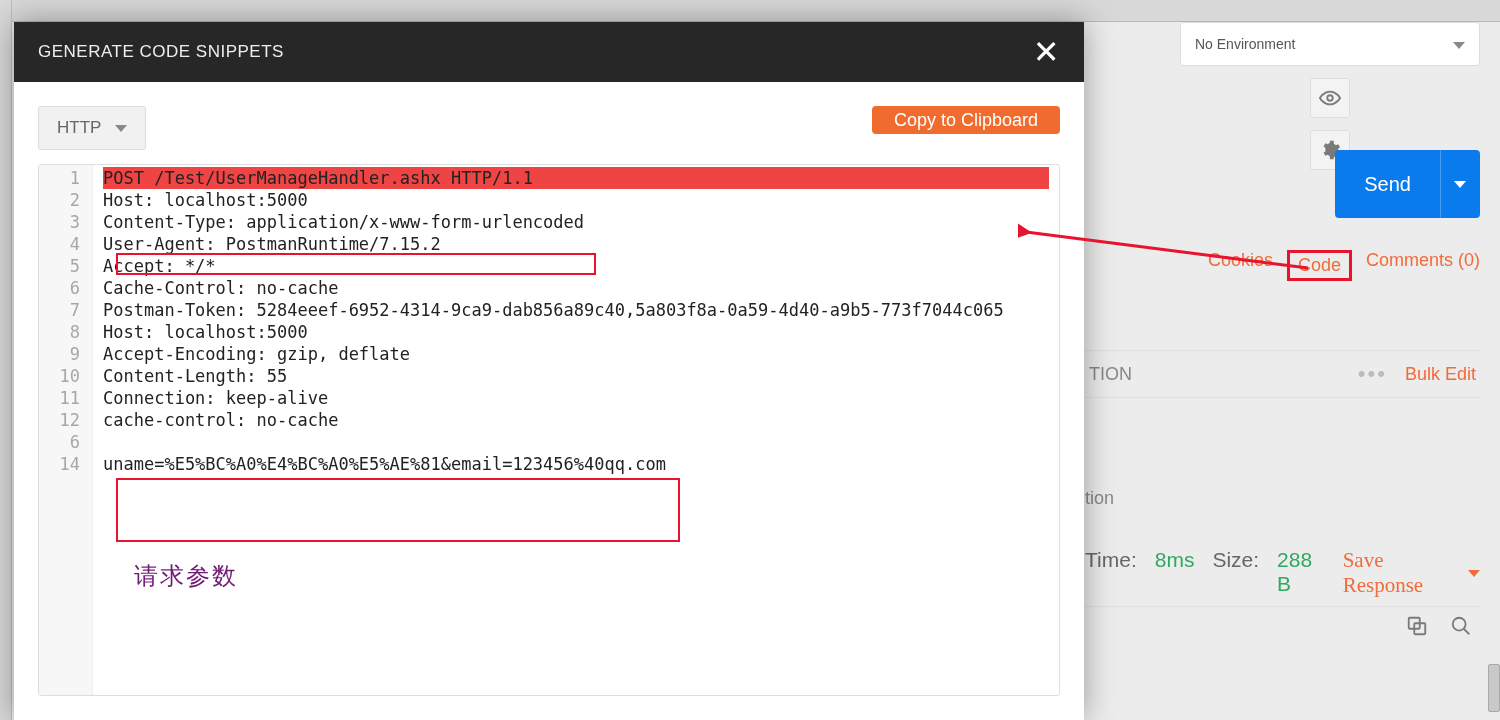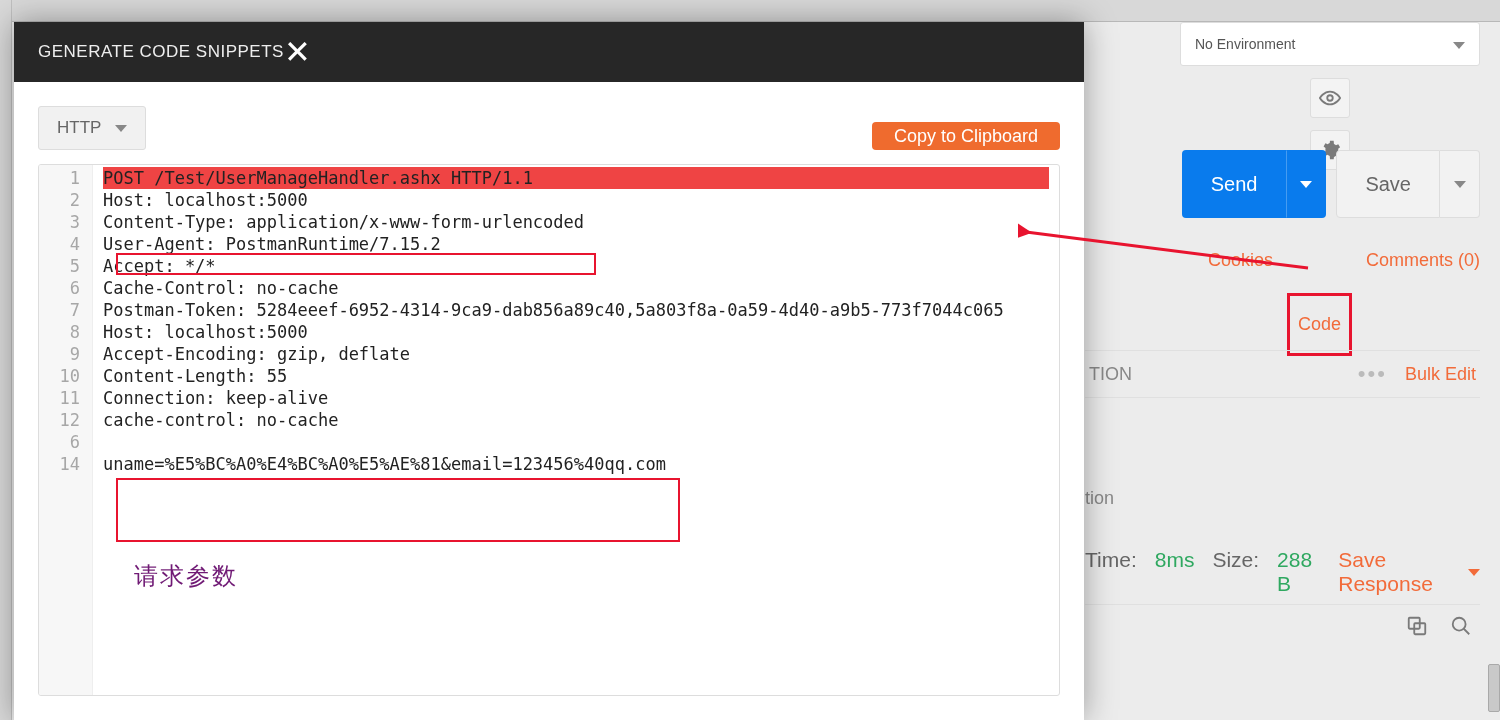--- a/index.html
+++ b/index.html
@@ -18,45 +18,45 @@
 .btn { height: 68px; display: flex; align-items: center; justify-content: center; padding: 0 28px; font-size: 20px; border: 1px solid transparent; cursor: pointer; border-radius: 4px; }
 .btn-primary { background: #097bed; color: #fff; }
 .btn-primary-dd { background: #097bed; color: #fff; width: 40px; padding: 0; border-left: 1px solid rgba(255,255,255,.25); border-top-left-radius: 0; border-bottom-left-radius: 0; }
 .btn-primary { border-top-right-radius: 0; border-bottom-right-radius: 0; }
 .btn-light { background: #f2f2f2; color: #666; border: 1px solid #ddd; }
 .btn-light-dd { background: #f2f2f2; color: #666; border: 1px solid #ddd; width: 40px; padding: 0; border-left: none; border-top-left-radius: 0; border-bottom-left-radius: 0; }
 .btn-light:first-child { border-top-right-radius: 0; border-bottom-right-radius: 0; }
 
 .links-row { position: absolute; top: 250px; right: 20px; display: flex; gap: 14px; font-size: 18px; }
 .link-orange { color: #f26b3a; cursor: pointer; }
-.code-highlight { border: 3px solid #e8142f; padding: 18px 8px; margin-top: 43px; }
+.code-highlight { border: 3px solid #e8142f; padding: 2px 8px; }
 
 .section-header { position: absolute; top: 350px; left: 1085px; right: 20px; height: 48px; display: flex; align-items: center; justify-content: space-between; padding: 0 4px; color: #888; font-size: 18px; border-top: 1px solid #e0e0e0; border-bottom: 1px solid #e0e0e0; }
 .section-header .right { display: flex; align-items: center; gap: 18px; }
 .bulk-edit { color: #f26b3a; cursor: pointer; }
 .dots { color: #bbb; letter-spacing: 2px; font-size: 22px; cursor: pointer; }
 
 .row-input { position: absolute; top: 488px; left: 1085px; color: #888; font-size: 18px; }
 
 .status-row { position: absolute; top: 548px; left: 1085px; right: 20px; display: flex; align-items: flex-start; gap: 18px; font-size: 21px; color: #666; padding-bottom: 8px; border-bottom: 1px solid #e0e0e0; }
 .status-row span.val { color: #2fa860; }
-.save-resp { color: #f26b3a; cursor: pointer; margin-left: auto; display: flex; align-items: center; gap: 20px; }
+.save-resp { color: #f26b3a; cursor: pointer; margin-left: auto; display: flex; align-items: center; gap: 20px; font-family: Liberation Serif, serif; }
 
 .footer-icons { position: absolute; top: 615px; right: 28px; display: flex; gap: 22px; color: #888; font-size: 22px; }
 
 .left-scroll { position: absolute; top: 0; left: 0; width: 12px; height: 100%; background: #d9d9d9; border-right: 1px solid #bfbfbf; }
 .right-scroll { position: absolute; top: 0; right: 0; width: 12px; height: 720px; background: transparent; }
 .right-scroll .track { position: absolute; right: 0; top: 664px; width: 12px; height: 48px; background: #c9c9c9; border: 1px solid #a9a9a9; border-radius: 2px; }
 
 
 .modal { position: absolute; top: 22px; left: 14px; width: 1070px; height: 698px; background: #fff; box-shadow: 0 0 30px rgba(0,0,0,.35); display: flex; flex-direction: column; z-index: 50; }
-.modal-head { height: 60px; background: #272727; color: #eee; display: flex; align-items: center; padding: 0 24px; font-size: 17px; letter-spacing: .5px; }
+.modal-head { height: 60px; background: #272727; color: #eee; display: flex; align-items: center; justify-content: space-between; padding: 0 24px; font-size: 17px; letter-spacing: .5px; }
 .close-x { color: #fff; font-size: 32px; cursor: pointer; line-height: 1; font-weight: 300; }
 
-.modal-toolbar { display: flex; justify-content: space-between; align-items: flex-end; padding: 24px 24px 0 24px; }
+.modal-toolbar { display: flex; justify-content: space-between; align-items: flex-start; padding: 24px 24px 0 24px; }
 .lang-select { height: 44px; background: #f1f1f1; border: 1px solid #ddd; border-radius: 3px; display: flex; align-items: center; gap: 14px; padding: 0 18px; color: #666; font-size: 17px; cursor: pointer; }
 .copy-btn { height: 28px; background: #ef6b2e; color: #fff; border-radius: 4px; display: flex; align-items: center; padding: 0 22px; font-size: 18px; cursor: pointer; }
 
 .code-box { margin: 14px 24px 24px 24px; border: 1px solid #ddd; border-radius: 3px; flex: 1; overflow: hidden; display: flex; font-family: "Menlo","Consolas",monospace; font-size: 17px; line-height: 22px; background: #fff; }
 .gutter { background: #f7f7f7; border-right: 1px solid #eee; text-align: right; color: #a7a7a7; padding: 2px 12px; user-select: none; min-width: 54px; }
 .gutter div { height: 22px; }
 .code-lines { flex: 1; padding: 2px 10px; position: relative; white-space: pre; color: #222; }
 .code-lines .line { height: 22px; position: relative; }
 .line.current { background: #ef4444; }
 .hl-red { position: absolute; border: 2.5px solid #e8142f; pointer-events: none; z-index: 60; }
@@ -94,28 +94,20 @@
     </div>
   </div>
 
   <div class="req-row">
     <div class="btn-group">
       <div class="btn btn-primary">
           <span>Send</span>
         </div>
       <div class="btn btn-primary-dd">
           <span class="caret-down white"></span>
-        </div>
-    </div>
-    <div class="btn-group">
-      <div class="btn btn-light">
-          <span>Save</span>
-        </div>
-      <div class="btn btn-light-dd">
-          <span class="caret-down"></span>
         </div>
     </div>
   </div>
 
   <div class="links-row">
     <span class="link-orange">Cookies</span>
     <span class="link-orange code-highlight">Code</span>
     <span class="link-orange">Comments (0)</span>
   </div>
 

